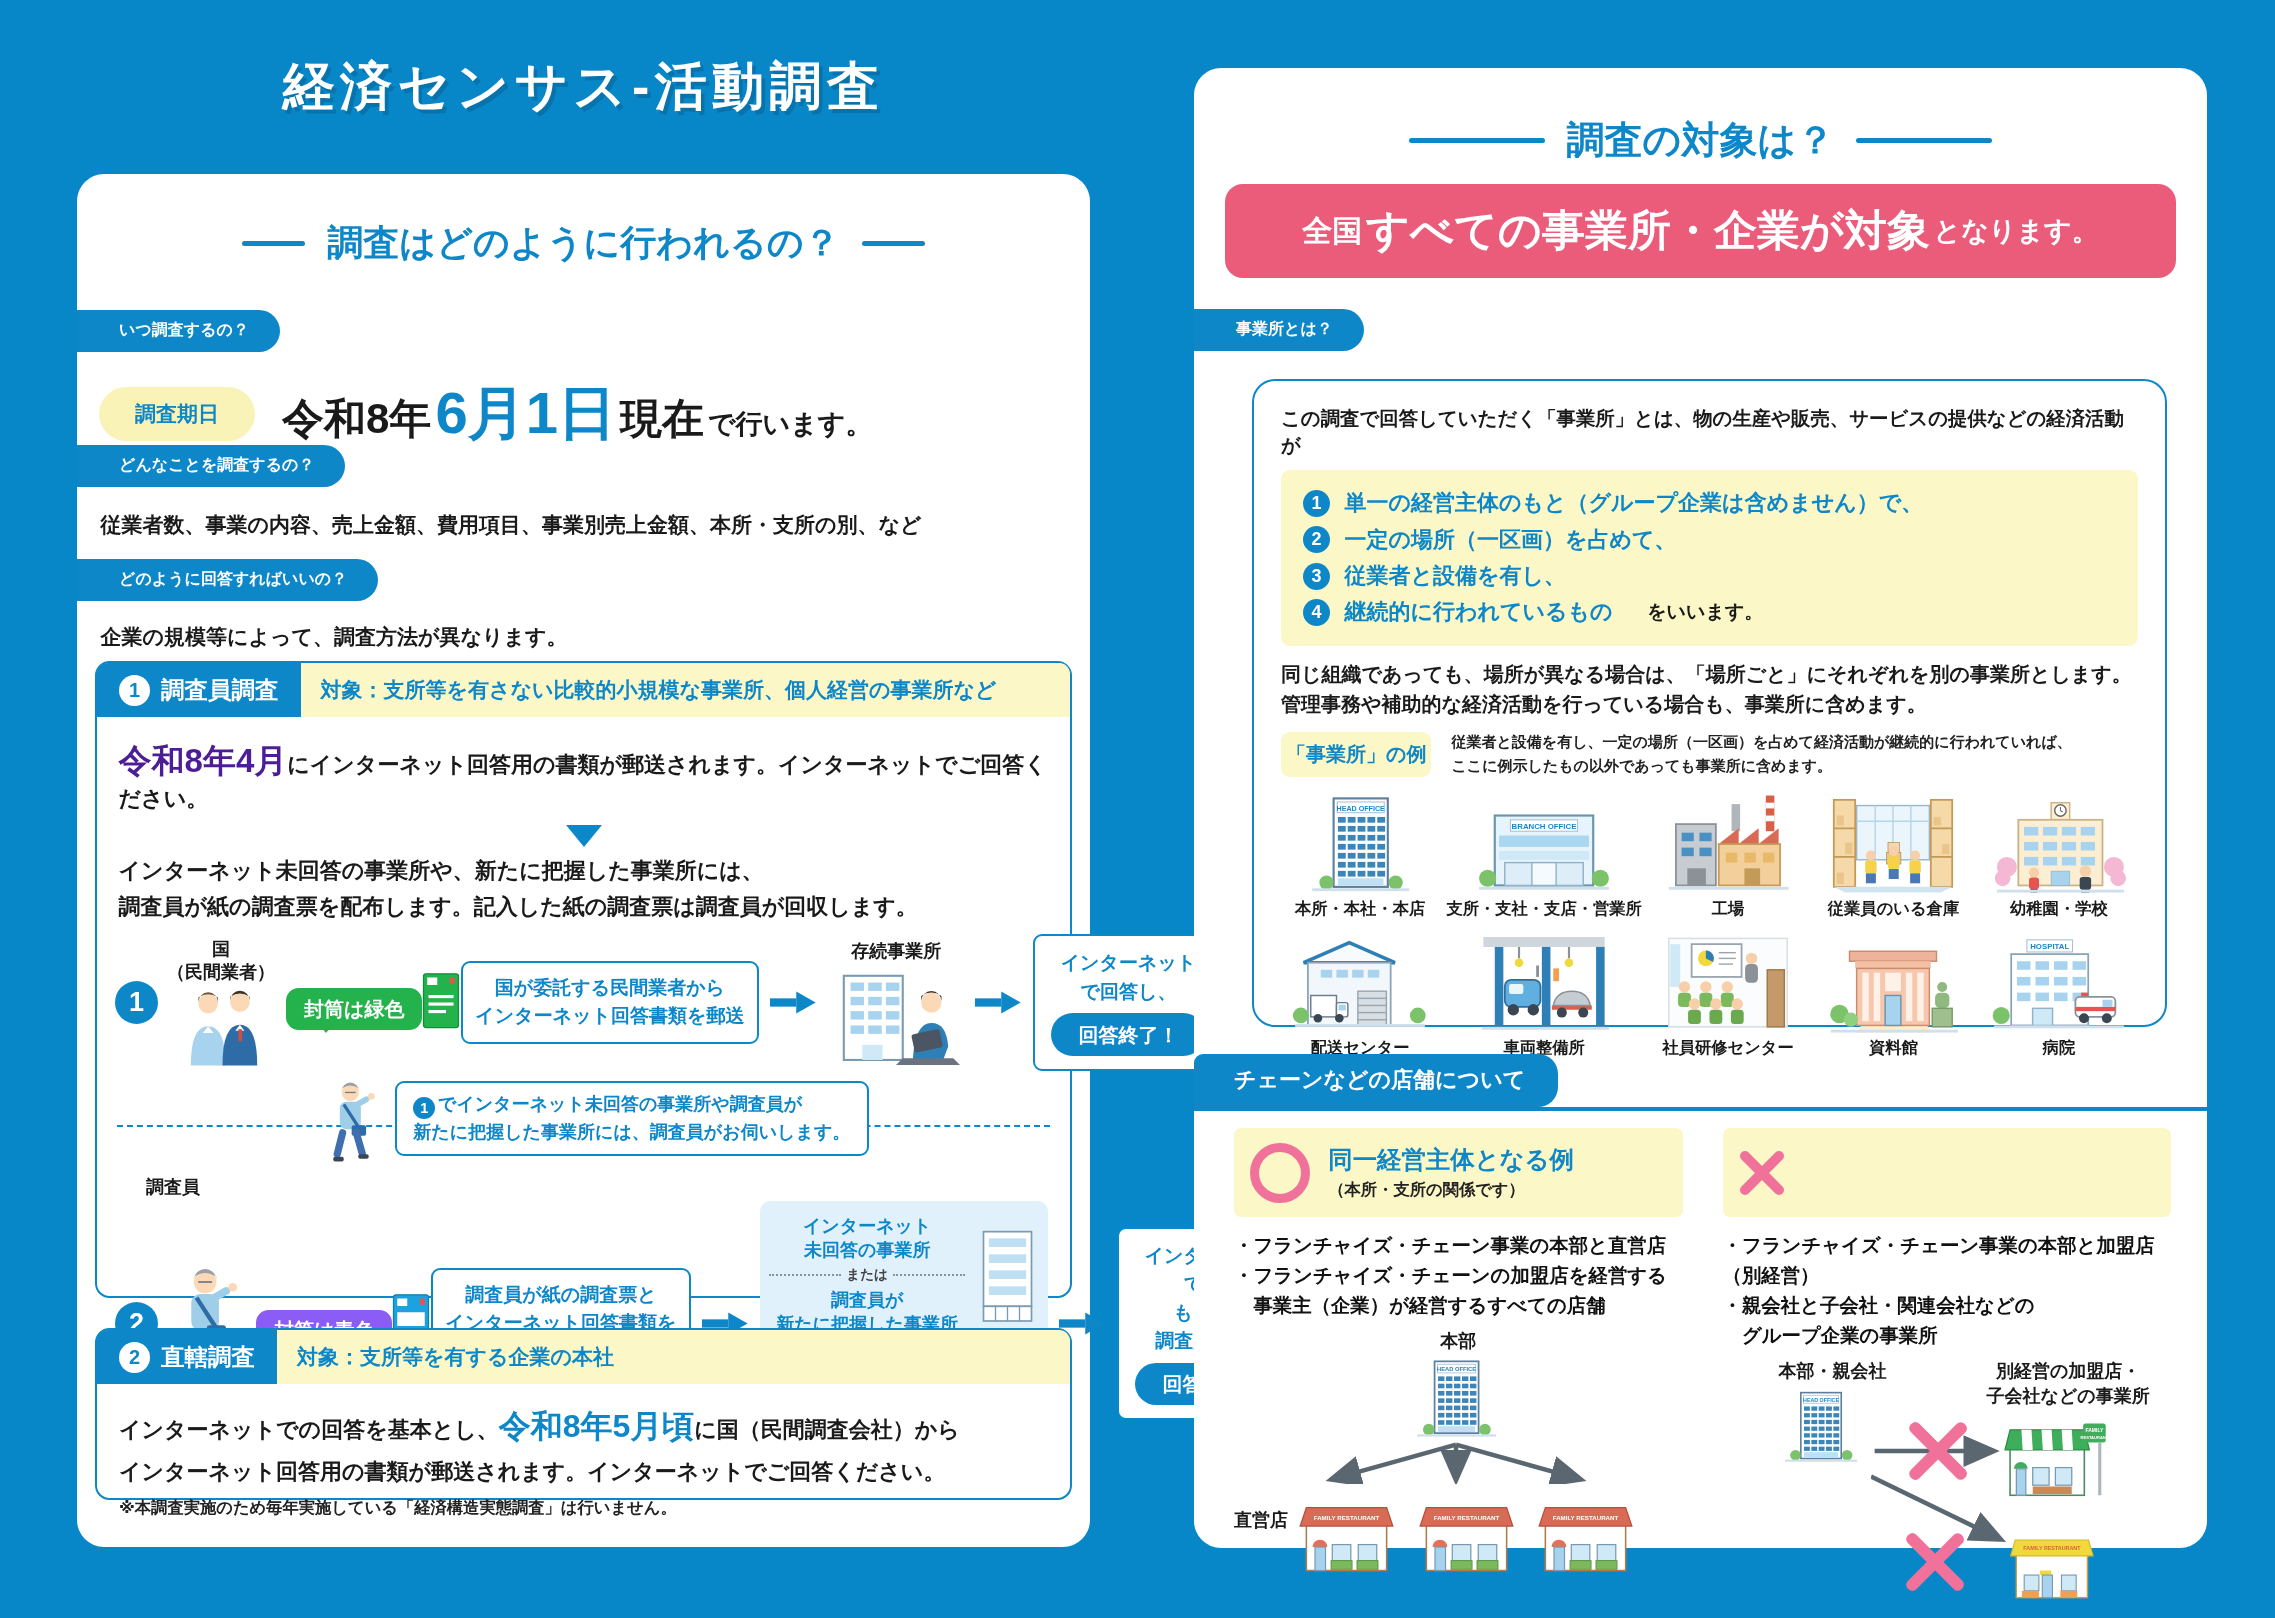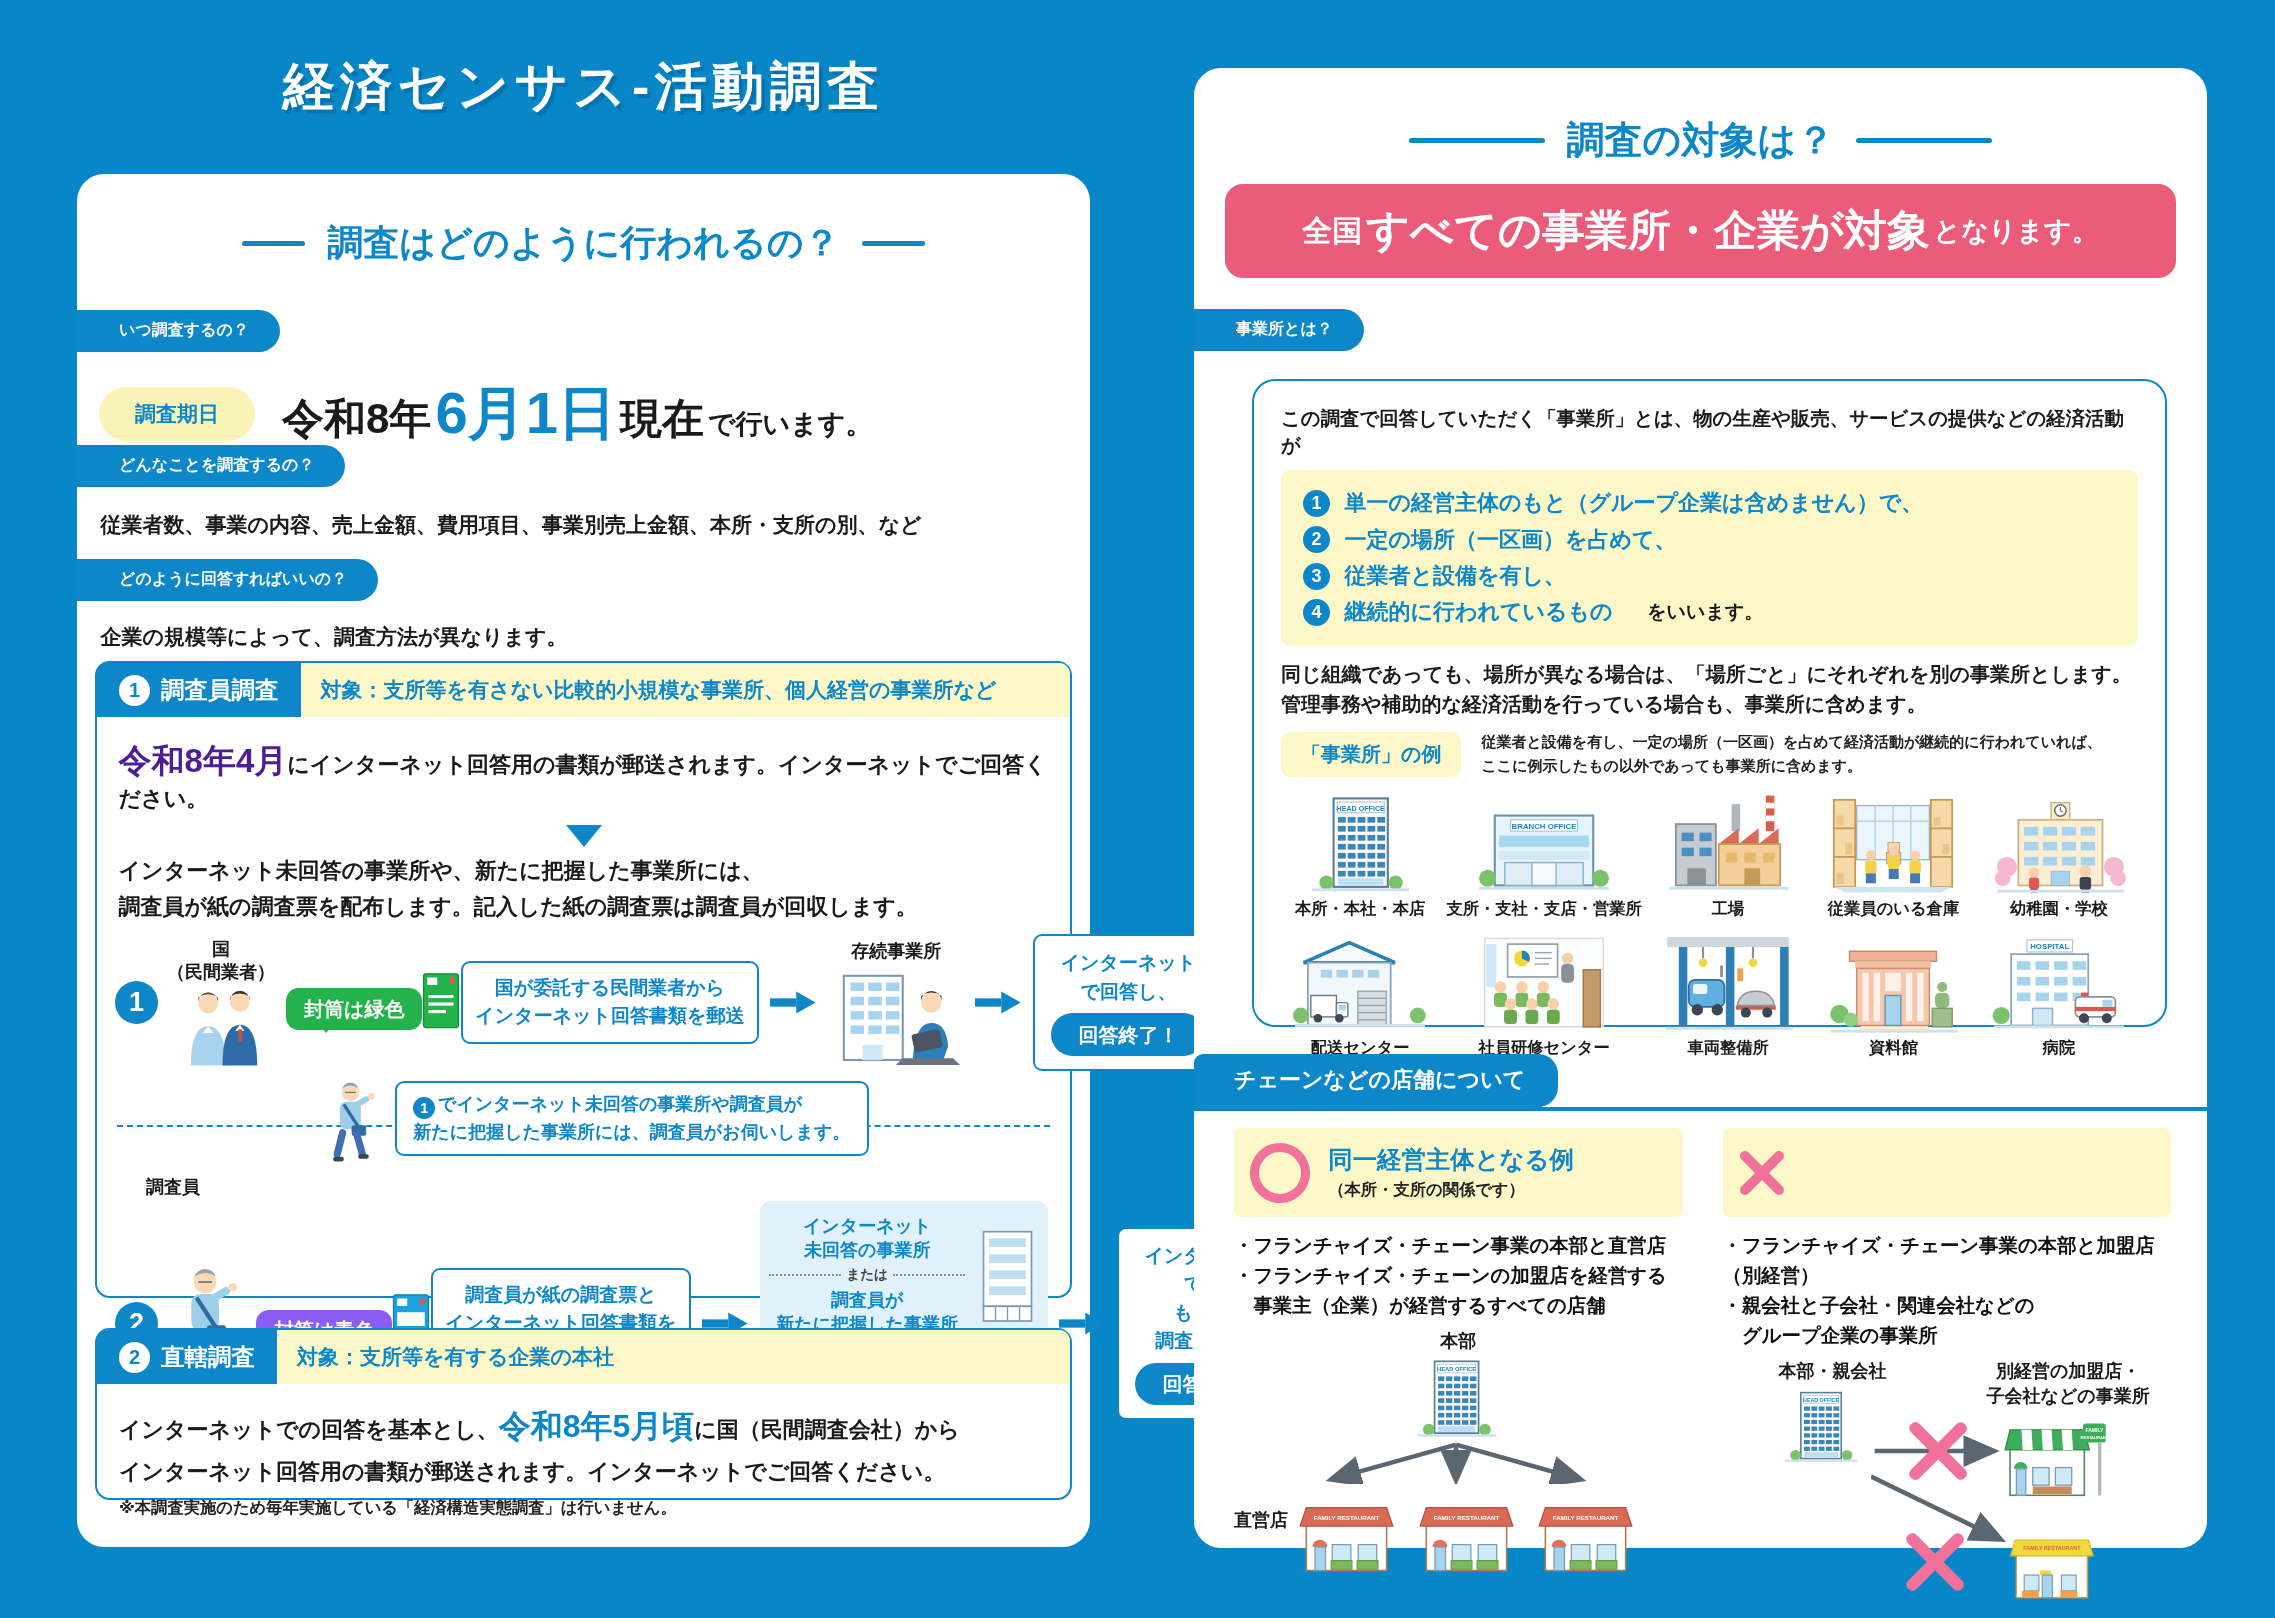--- a/index.html
+++ b/index.html
@@ -87,21 +87,21 @@
   .b-tail{font-size:27px;font-weight:bold;}
   .bordered{position:absolute;left:58px;right:40px;top:311px;height:648px;border:2.7px solid #0e87c9;
     border-radius:23px;padding:23.5px 27px;box-sizing:border-box;}
   .r-intro{font-size:19.4px;font-weight:bold;color:#1a1a1a;}
   .condbox{background:#fbf7c6;border-radius:9px;padding:12.7px 22px;margin-top:11px;}
   .cond-row{display:flex;align-items:center;gap:14.5px;margin:6.3px 0;}
   .ctext{color:#0e87c9;font-size:22px;font-weight:bold;}
   .cond-tail{color:#1a1a1a;font-size:19px;font-weight:bold;margin-left:20px;}
   .r-para{font-size:20px;font-weight:bold;color:#1a1a1a;margin-top:12.7px;line-height:1.5;}
   .ex-row{display:flex;gap:20px;margin-top:11px;align-items:center;}
-  .ex-pill{background:#fbf7c6;color:#0e87c9;font-size:20px;font-weight:bold;padding:9px 20px;border-radius:9px;flex:0 0 auto;}
+  .ex-pill{background:#fbf7c6;color:#0e87c9;font-size:20px;font-weight:bold;padding:9px 5px;border-radius:9px;flex:0 0 auto;}
   .ex-note{font-size:15px;font-weight:bold;color:#222;line-height:1.6;}
   #examples-grid{display:grid;grid-template-columns:repeat(5,1fr);margin-top:9px;row-gap:7.2px;column-gap:7.2px;}
   .excell{display:flex;flex-direction:column;align-items:center;}
   .exicon{width:136px;height:107px;}
   .exlabel{font-size:16.3px;font-weight:bold;color:#1a1a1a;margin-top:3.6px;white-space:nowrap;}
   .chain-head{position:absolute;left:0;right:0;top:986px;border-bottom:4.5px solid #0e87c9;padding-left:0;}
   .chain-tab{display:inline-block;background:#0e87c9;color:#fff;font-size:22px;font-weight:bold;
     padding:11px 33px 11.8px 40px;border-radius:9px 20px 20px 0;}
   .cmp{position:absolute;left:40px;right:36px;top:1060px;display:grid;grid-template-columns:1fr 1fr;column-gap:40px;}
   .cmp-head{background:#fbf7c6;border-radius:7.2px;display:flex;align-items:center;gap:18px;padding:9px 16.3px;min-height:71px;}
@@ -621,20 +621,46 @@
 <circle cx="12" cy="124" r="11" fill="#7cc26b"></circle>
                 <circle cx="176" cy="124" r="11" fill="#7cc26b"></circle>
 <rect x="4" y="136" width="182" height="4" fill="#cfe0ec"></rect>
               </svg>
             </div>
             <div class="exlabel">配送センター</div>
           </div>
           <div class="excell">
             <div class="icon exicon">
               <svg viewBox="0 0 190 150" xmlns="http://www.w3.org/2000/svg" preserveAspectRatio="xMidYMid meet">
+                <rect x="10" y="14" width="170" height="14" fill="#cfd6dc"></rect>
+<line x1="60" y1="28" x2="60" y2="44" stroke="#8a9298" stroke-width="3"></line>
+                <circle cx="60" cy="50" r="6" fill="#f2d93b"></circle>
+<line x1="130" y1="28" x2="130" y2="44" stroke="#8a9298" stroke-width="3"></line>
+                <circle cx="130" cy="50" r="6" fill="#f2d93b"></circle>
+<rect x="26" y="28" width="12" height="112" fill="#2e7fb5"></rect>
+                <rect x="92" y="28" width="12" height="112" fill="#2e7fb5"></rect>
+                <rect x="168" y="28" width="12" height="112" fill="#2e7fb5"></rect>
+<rect x="40" y="74" width="50" height="38" rx="9" fill="#5fb0e0" stroke="#2e6e9e" stroke-width="2.5"></rect>
+                <rect x="46" y="80" width="20" height="14" rx="3" fill="#eaf5fc"></rect>
+<circle cx="52" cy="116" r="8" fill="#3a4652"></circle>
+                <circle cx="80" cy="116" r="8" fill="#3a4652"></circle>
+<rect x="106" y="110" width="56" height="6" fill="#d95f49"></rect>
+<path d="M108 110 q4 -20 26 -20 q22 0 26 20 Z" fill="#c6ccd2" stroke="#8a9298" stroke-width="2"></path>
+<circle cx="120" cy="120" r="7" fill="#3a4652"></circle>
+                <circle cx="150" cy="120" r="7" fill="#3a4652"></circle>
+<rect x="108" y="58" width="8" height="18" fill="#f2a050"></rect>
+                <line x1="86" y1="54" x2="86" y2="70" stroke="#8a9298" stroke-width="4"></line>
+<rect x="8" y="140" width="178" height="4" fill="#cfe0ec"></rect>
+              </svg>
+            </div>
+            <div class="exlabel">車両整備所</div>
+          </div>
+          <div class="excell">
+            <div class="icon exicon">
+              <svg viewBox="0 0 190 150" xmlns="http://www.w3.org/2000/svg" preserveAspectRatio="xMidYMid meet">
                 <rect x="12" y="16" width="166" height="124" fill="#fbfcfd" stroke="#d5dde3" stroke-width="2"></rect>
 <rect x="14" y="24" width="14" height="60" fill="#cfe9f7"></rect>
 <rect x="44" y="24" width="70" height="46" fill="#fff" stroke="#98a4ad" stroke-width="2.5"></rect>
 <circle cx="64" cy="44" r="11" fill="#f2d93b"></circle>
                 <path d="M64 44 L64 33 A11 11 0 0 1 74 49 Z" fill="#2e7fb5"></path>
 <line x1="82" y1="36" x2="106" y2="36" stroke="#9aa7b0" stroke-width="2"></line>
                 <line x1="82" y1="44" x2="106" y2="44" stroke="#9aa7b0" stroke-width="2"></line>
                 <line x1="82" y1="52" x2="102" y2="52" stroke="#9aa7b0" stroke-width="2"></line>
 <rect x="150" y="60" width="24" height="80" fill="#c59a6b" stroke="#9e7848" stroke-width="2"></rect>
 <circle cx="128" cy="44" r="8" fill="#f7cfa8"></circle>
@@ -647,46 +673,20 @@
                 <rect x="85" y="92" width="18" height="20" rx="5" fill="#7cb95c"></rect>
 <circle cx="48" cy="108" r="8" fill="#f7cfa8"></circle>
                 <rect x="39" y="116" width="18" height="20" rx="5" fill="#6aa94e"></rect>
 <circle cx="78" cy="108" r="8" fill="#f7cfa8"></circle>
                 <rect x="69" y="116" width="18" height="20" rx="5" fill="#6aa94e"></rect>
 <circle cx="108" cy="108" r="8" fill="#f7cfa8"></circle>
                 <rect x="99" y="116" width="18" height="20" rx="5" fill="#6aa94e"></rect>
               </svg>
             </div>
             <div class="exlabel">社員研修センター</div>
-          </div>
-          <div class="excell">
-            <div class="icon exicon">
-              <svg viewBox="0 0 190 150" xmlns="http://www.w3.org/2000/svg" preserveAspectRatio="xMidYMid meet">
-                <rect x="10" y="14" width="170" height="14" fill="#cfd6dc"></rect>
-<line x1="60" y1="28" x2="60" y2="44" stroke="#8a9298" stroke-width="3"></line>
-                <circle cx="60" cy="50" r="6" fill="#f2d93b"></circle>
-<line x1="130" y1="28" x2="130" y2="44" stroke="#8a9298" stroke-width="3"></line>
-                <circle cx="130" cy="50" r="6" fill="#f2d93b"></circle>
-<rect x="26" y="28" width="12" height="112" fill="#2e7fb5"></rect>
-                <rect x="92" y="28" width="12" height="112" fill="#2e7fb5"></rect>
-                <rect x="168" y="28" width="12" height="112" fill="#2e7fb5"></rect>
-<rect x="40" y="74" width="50" height="38" rx="9" fill="#5fb0e0" stroke="#2e6e9e" stroke-width="2.5"></rect>
-                <rect x="46" y="80" width="20" height="14" rx="3" fill="#eaf5fc"></rect>
-<circle cx="52" cy="116" r="8" fill="#3a4652"></circle>
-                <circle cx="80" cy="116" r="8" fill="#3a4652"></circle>
-<rect x="106" y="110" width="56" height="6" fill="#d95f49"></rect>
-<path d="M108 110 q4 -20 26 -20 q22 0 26 20 Z" fill="#c6ccd2" stroke="#8a9298" stroke-width="2"></path>
-<circle cx="120" cy="120" r="7" fill="#3a4652"></circle>
-                <circle cx="150" cy="120" r="7" fill="#3a4652"></circle>
-<rect x="108" y="58" width="8" height="18" fill="#f2a050"></rect>
-                <line x1="86" y1="54" x2="86" y2="70" stroke="#8a9298" stroke-width="4"></line>
-<rect x="8" y="140" width="178" height="4" fill="#cfe0ec"></rect>
-              </svg>
-            </div>
-            <div class="exlabel">車両整備所</div>
           </div>
           <div class="excell">
             <div class="icon exicon">
               <svg viewBox="0 0 190 150" xmlns="http://www.w3.org/2000/svg" preserveAspectRatio="xMidYMid meet">
                 <polygon points="78,96 112,96 150,148 44,148" fill="#fdeec9"></polygon>
 <rect x="34" y="34" width="122" height="14" fill="#eeb39a" stroke="#c98a6e" stroke-width="2"></rect>
 <rect x="42" y="48" width="106" height="10" fill="#f3c0a4"></rect>
 <rect x="44" y="58" width="102" height="80" fill="#f6c6ad" stroke="#c98a6e" stroke-width="2"></rect>
 <rect x="52" y="64" width="9" height="68" fill="#fdf1e8"></rect>
                 <rect x="68" y="64" width="9" height="68" fill="#fdf1e8"></rect>

